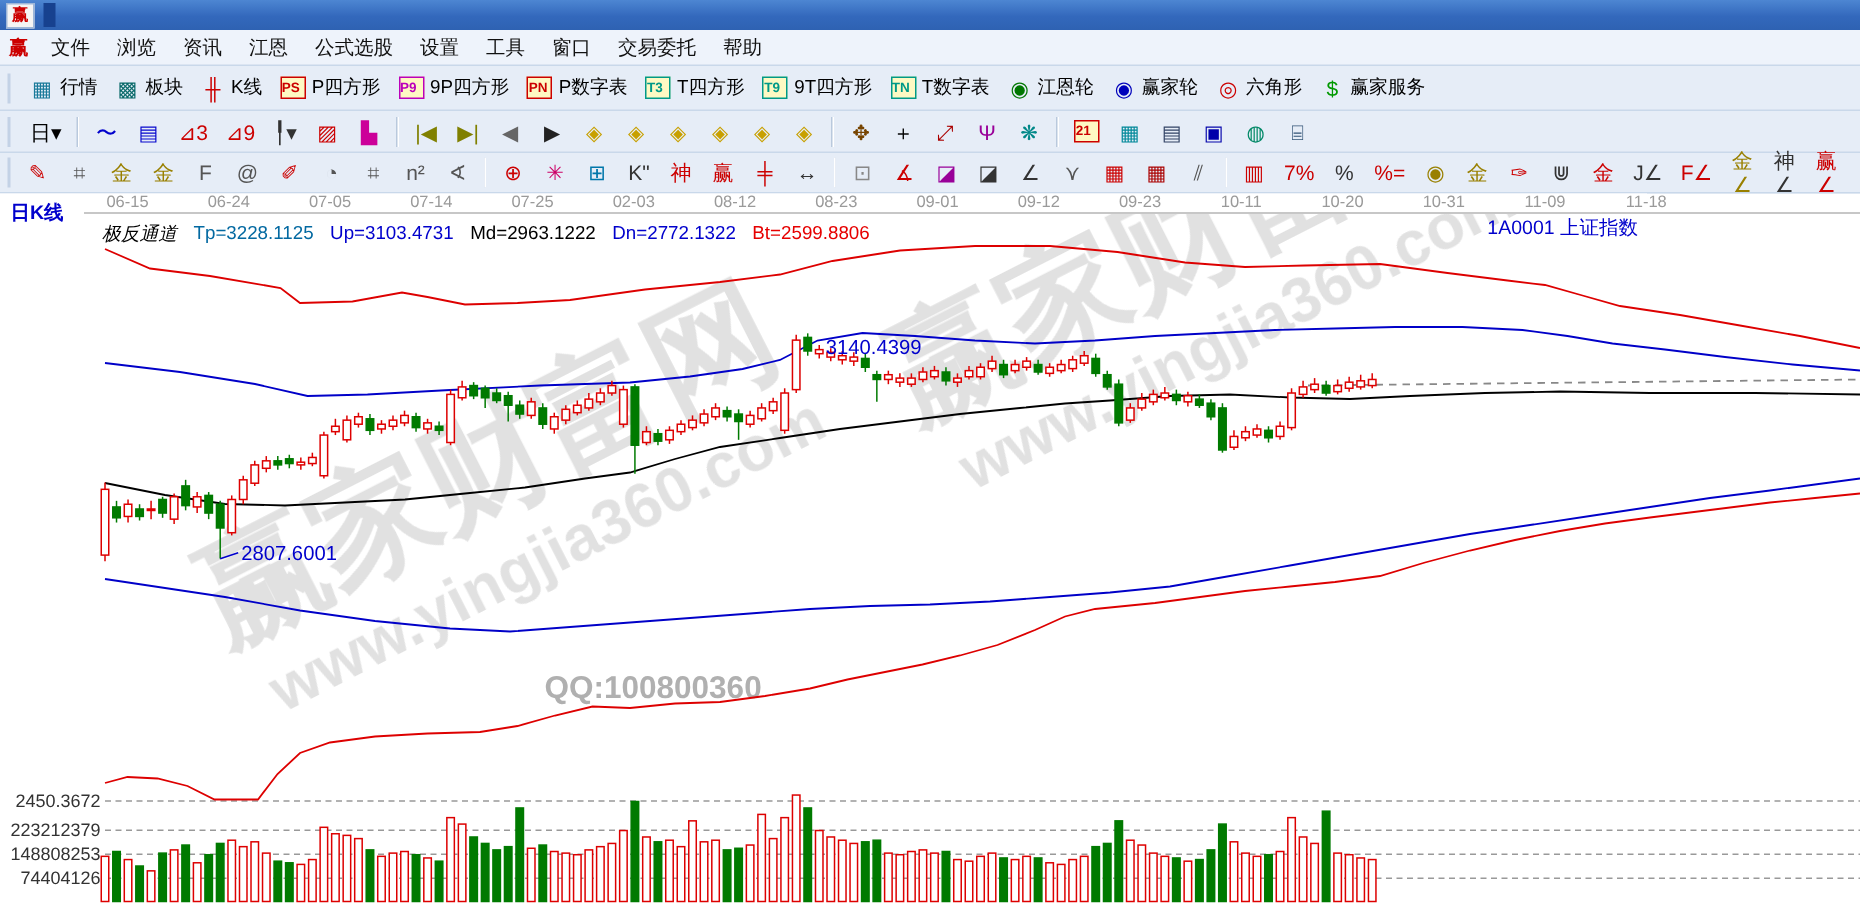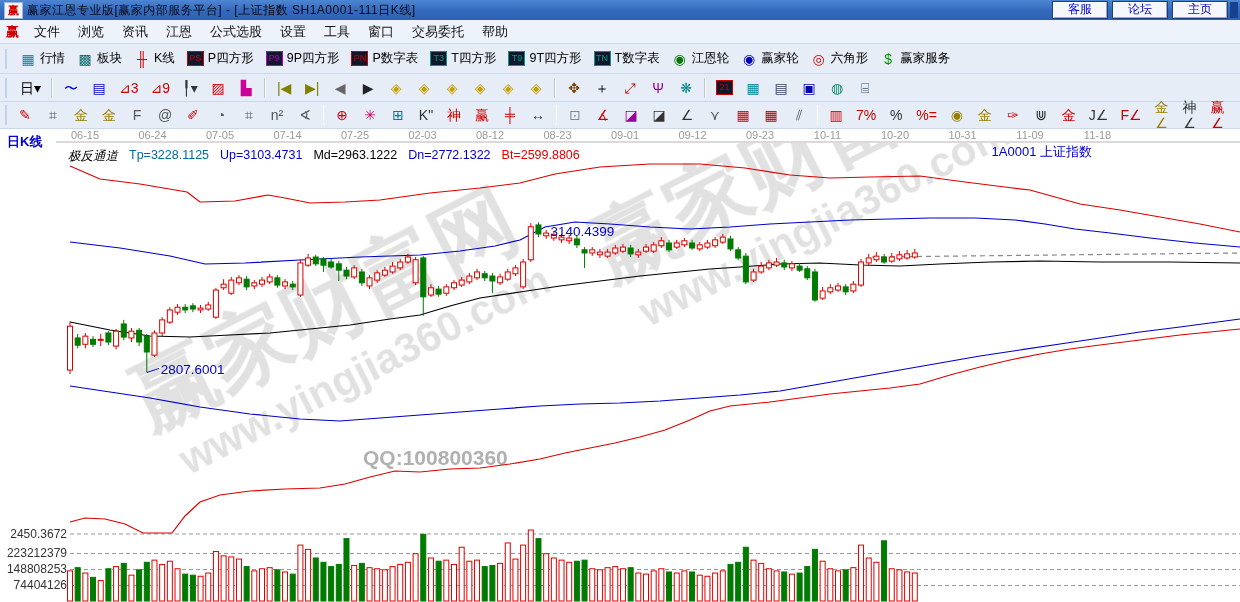--- a/index.html
+++ b/index.html
@@ -26,22 +26,22 @@
   .menu-item{font-size:13px;color:#111;padding:2px 9px;cursor:pointer;white-space:nowrap;}
 
   
   .toolbar{position:absolute;left:0;width:1240px;background:#e6edf7;border-bottom:1px solid #c9d8ea;
     display:flex;align-items:center;box-sizing:border-box;padding:0 4px;}
   #tb1{top:44px;height:30px;}
   #tb2{top:74px;height:28px;}
   #tb3{top:102px;height:27px;}
   .tb-btn{display:flex;align-items:center;gap:4px;padding:2px 5px;cursor:pointer;border:1px solid transparent;}
   .tb-glyph{font-size:14px;line-height:16px;min-width:16px;text-align:center;}
-  .tb-badge{display:inline-block;min-width:15px;height:13px;border:1px solid;font-size:9px;font-weight:normal;
-    line-height:12px;text-align:center;background:#0f172a;}
+  .tb-badge{display:inline-block;min-width:15px;height:13px;border:1px solid;font-size:9px;font-weight:bold;
+    line-height:12px;text-align:left;background:#fef9c3;}
   .tb-label{font-size:12.5px;color:#000;white-space:nowrap;}
   .tb-sep{width:1px;height:20px;background:#b9c9dd;border-right:1px solid #fff;margin:0 4px;}
   .grip{width:3px;height:20px;border-left:2px solid #c3d2e6;margin:0 4px 0 1px;}
 
   
   .chartwrap{position:absolute;left:0;top:129px;width:1098px;height:473px;background:#fff;}
   .pane-label{position:absolute;left:7px;top:4px;color:#0000cc;font-size:13px;font-weight:bold;z-index:5;}
   .dates{position:absolute;left:0;top:0px;width:1240px;height:13px;z-index:4;}
   .date-tick{position:absolute;top:0;transform:translateX(-50%);color:#9a9a9a;font-size:11px;white-space:nowrap;}
   .symbol-label{position:absolute;right:6px;top:14px;color:#0000cc;font-size:13px;z-index:5;}
@@ -49,26 +49,20 @@
   .ind-name{color:#000;font-style:italic;}
   svg text{font-family:"Liberation Sans","DejaVu Sans",sans-serif;}
 </style>
 </head>
 <body>
 
 <div id="app">
 
   <div class="titlebar">
     <div class="app-logo">赢</div>
-    <div class="title-text">赢家江恩专业版[赢家内部服务平台] - [上证指数  SH1A0001-111日K线]</div>
-    <div class="title-btns">
-        <div class="tbtn">客服</div>
-        <div class="tbtn">论坛</div>
-        <div class="tbtn">主页</div>
-      </div>
     <div class="edge-caret"></div>
   </div>
 
   <div class="menubar">
     <span class="menu-logo">赢</span>
   <div class="menu-item">文件</div>
       <div class="menu-item">浏览</div>
       <div class="menu-item">资讯</div>
       <div class="menu-item">江恩</div>
       <div class="menu-item">公式选股</div>

